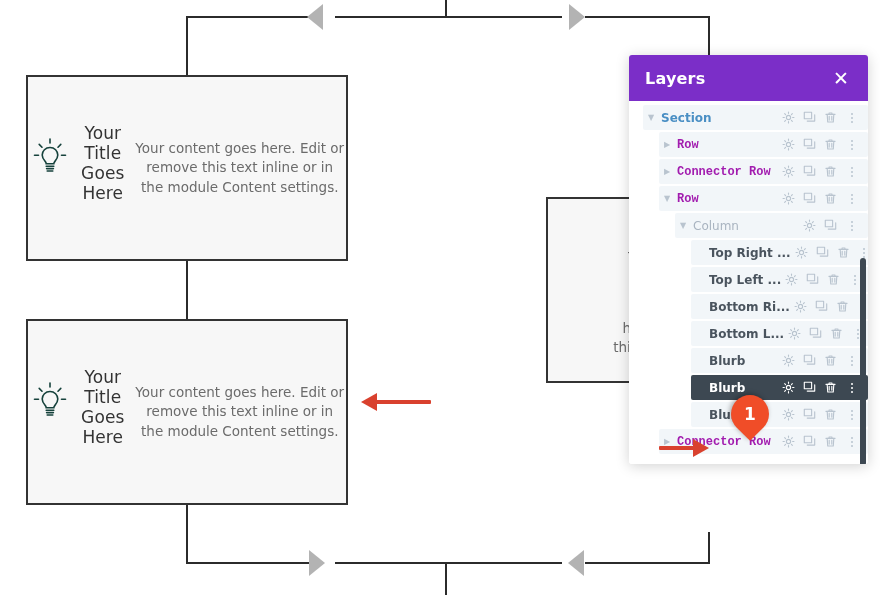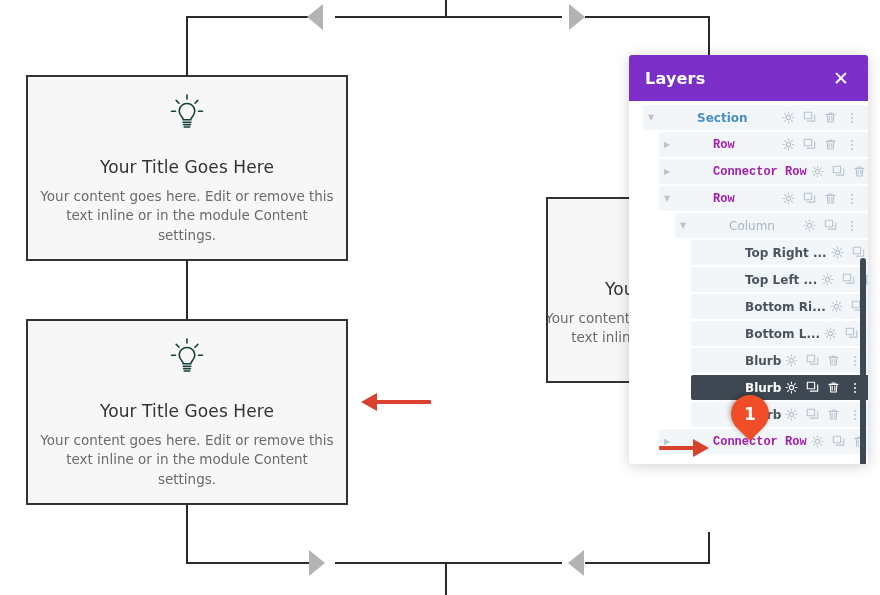--- a/index.html
+++ b/index.html
@@ -18,21 +18,21 @@
   .tri{position:absolute;width:0;height:0;}
   .tri.left{border-top:13px solid transparent;border-bottom:13px solid transparent;border-right:16px solid #b3b3b3;}
   .tri.right{border-top:13px solid transparent;border-bottom:13px solid transparent;border-left:16px solid #b3b3b3;}
 
   
   .blurb{
     position:absolute;
     background:#f7f7f7;
     border:2px solid #333333;
     box-sizing:border-box;
-    display:flex;flex-direction:column;align-items:center;justify-content:center;
+    display:flex;align-items:center;justify-content:center;
     text-align:center;
   }
   .blurb .bicon{margin-bottom:22px;line-height:0;}
   .blurb .btitle{
     font-size:17px;color:#333333;font-weight:400;letter-spacing:.1px;
     margin:0 0 10px 0;
   }
   .blurb .bdesc{
     font-size:13.5px;color:#6b6b6b;line-height:1.45;margin:0;
     max-width:300px;
@@ -90,21 +90,21 @@
   }
   .lrow .body{
     flex:1;display:flex;align-items:center;height:25px;border-radius:2px;
     background:#f2f6f9;padding-right:6px;box-sizing:border-box;
   }
   .lrow .caret{
     width:16px;flex:0 0 16px;text-align:center;color:#b9c4cf;font-size:8px;line-height:1;
   }
   .lrow .lname{
     flex:1;font-size:12px;font-weight:700;white-space:nowrap;overflow:hidden;
-    text-overflow:ellipsis;padding-left:2px;margin-left:36px;
+    text-overflow:ellipsis;padding-left:2px;
   }
   .lrow .acts{display:flex;align-items:center;gap:0px;}
   .lrow .act{width:21px;height:21px;display:flex;align-items:center;justify-content:center;cursor:pointer;}
   .lrow .act svg{display:block;}
 
   .lrow.t-section .lname{color:#4a8fc4;}
   .lrow.t-row .lname{color:#a21caf;font-family:Liberation Mono, monospace;}
   .lrow.t-column .lname{color:#a9b4c0;font-weight:400;}
   .lrow.t-module .lname{color:#4a545e;}
 

